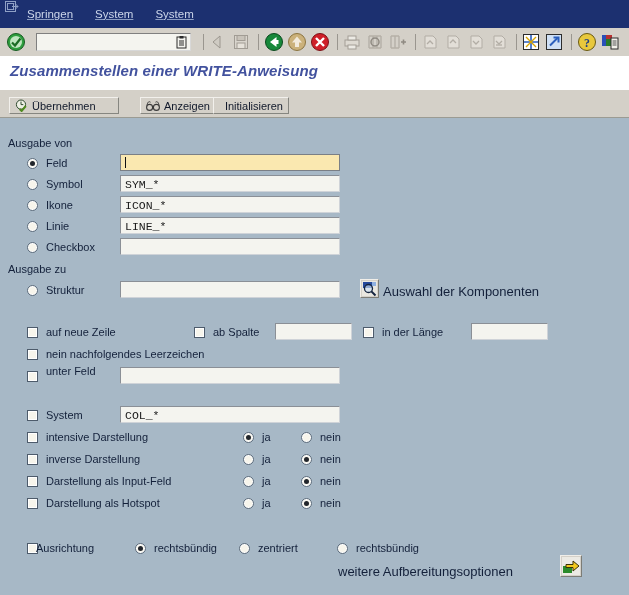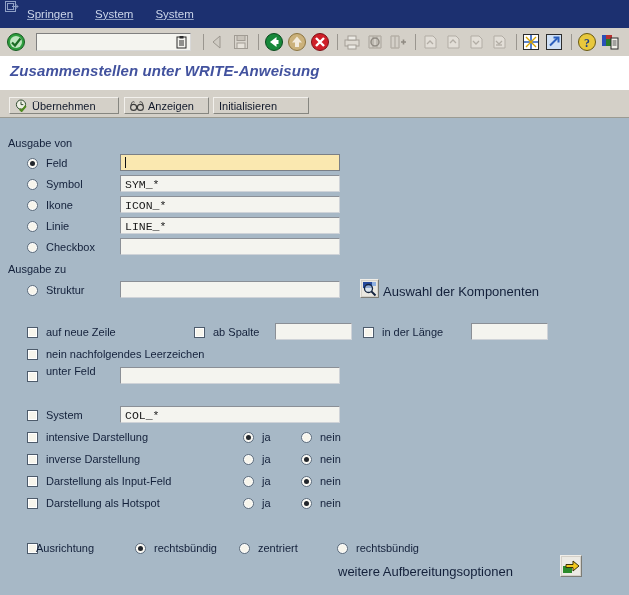--- a/index.html
+++ b/index.html
@@ -266,45 +266,45 @@
     <svg class="tb-btn" style="left:600px" viewBox="0 0 20 20">
       <rect x="2" y="3" width="10" height="11" fill="#2a7a2a"></rect>
       <rect x="2" y="3" width="10" height="4" fill="#b83030"></rect>
       <rect x="2" y="3" width="4" height="11" fill="#2a50b8"></rect>
       <rect x="11" y="6" width="7" height="11" fill="#f2f0ea" stroke="#2c2c2c" stroke-width="1"></rect>
       <path d="M12.5 9 h4 M12.5 11 h4 M12.5 13 h4" stroke="#555" stroke-width="1"></path>
     </svg>
   </div>
 
   <div class="titleband"></div>
-  <div class="pagetitle">Zusammenstellen unter WRITE-Anweisung</div>
+  <div class="pagetitle">Zusammenstellen einer WRITE-Anweisung</div>
 
   <div class="apptoolbar"></div>
 
   <div class="pbtn" style="left:9px;width:110px">
     <svg width="13" height="13" viewBox="0 0 13 13">
       <circle cx="6" cy="5.6" r="4.6" fill="#eef0e4" stroke="#2f4a2f" stroke-width="1"></circle>
       <path d="M6 2.6 v3 h2.3" fill="none" stroke="#2f4a2f" stroke-width="1"></path>
       <path d="M4.6 10 l2 2 l4.2 -5" fill="none" stroke="#4f8a1f" stroke-width="2"></path>
     </svg>
     <span>Übernehmen</span>
   </div>
 
-  <div class="pbtn" style="left:124px;width:85px">
+  <div class="pbtn" style="left:140px;width:85px">
     <svg width="14" height="12" viewBox="0 0 14 12">
       <circle cx="3.6" cy="7.4" r="3" fill="none" stroke="#3a3a3a" stroke-width="1.1"></circle>
       <circle cx="10.4" cy="7.4" r="3" fill="none" stroke="#3a3a3a" stroke-width="1.1"></circle>
       <path d="M6.6 7 h0.8" stroke="#3a3a3a" stroke-width="1.1"></path>
       <path d="M1 5.5 C1.5 2 3 1 4.5 2.2" fill="none" stroke="#3a3a3a" stroke-width="1"></path>
       <path d="M13 5.5 C12.5 2 11 1 9.5 2.2" fill="none" stroke="#3a3a3a" stroke-width="1"></path>
     </svg>
     <span>Anzeigen</span>
   </div>
 
-  <div class="pbtn" style="left:213px;width:96px;justify-content:flex-start">
+  <div class="pbtn" style="left:213px;width:76px;justify-content:flex-end">
     <span>Initialisieren</span>
   </div>
 
   <div class="canvas">
 
     <div class="grouplabel" style="left:8px;top:19px">Ausgabe von</div>
 
     <div class="radio on" style="left:27px;top:40px"></div>
     <div class="flabel" style="left:46px;top:39px">Feld</div>
     <div class="inp focus" style="left:120px;top:36px;width:220px"><span class="caret"></span><span></span></div>

